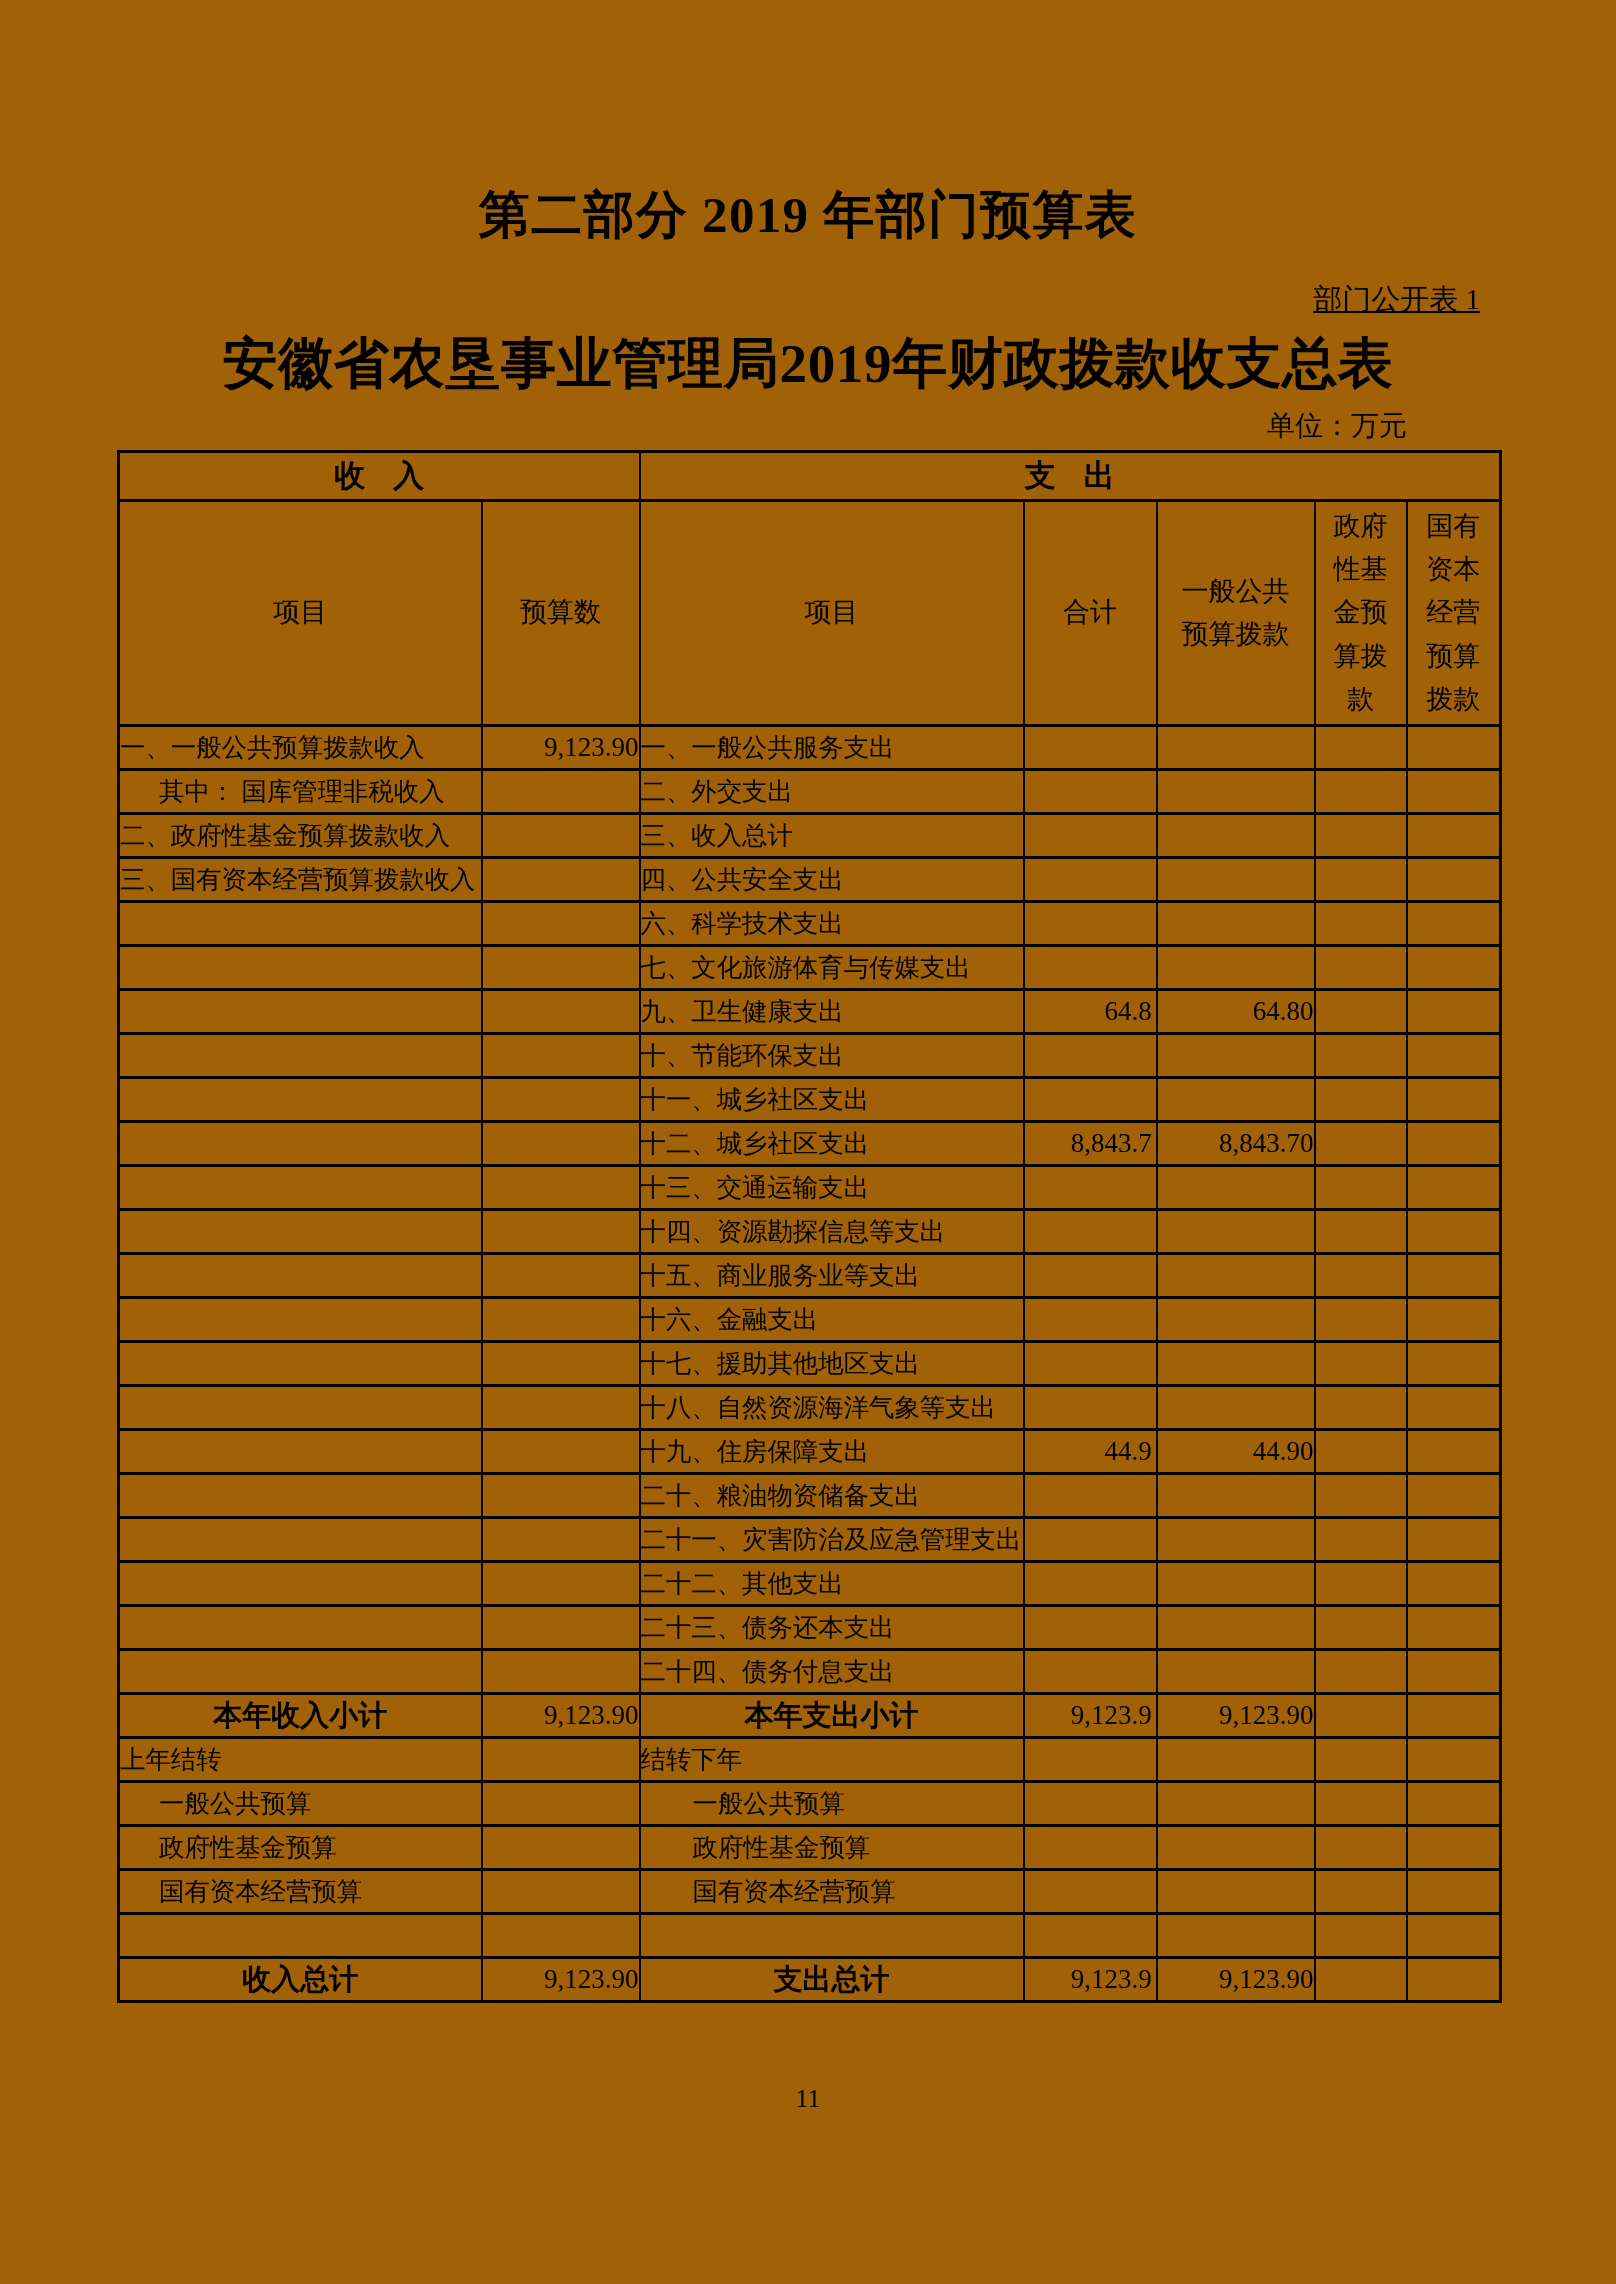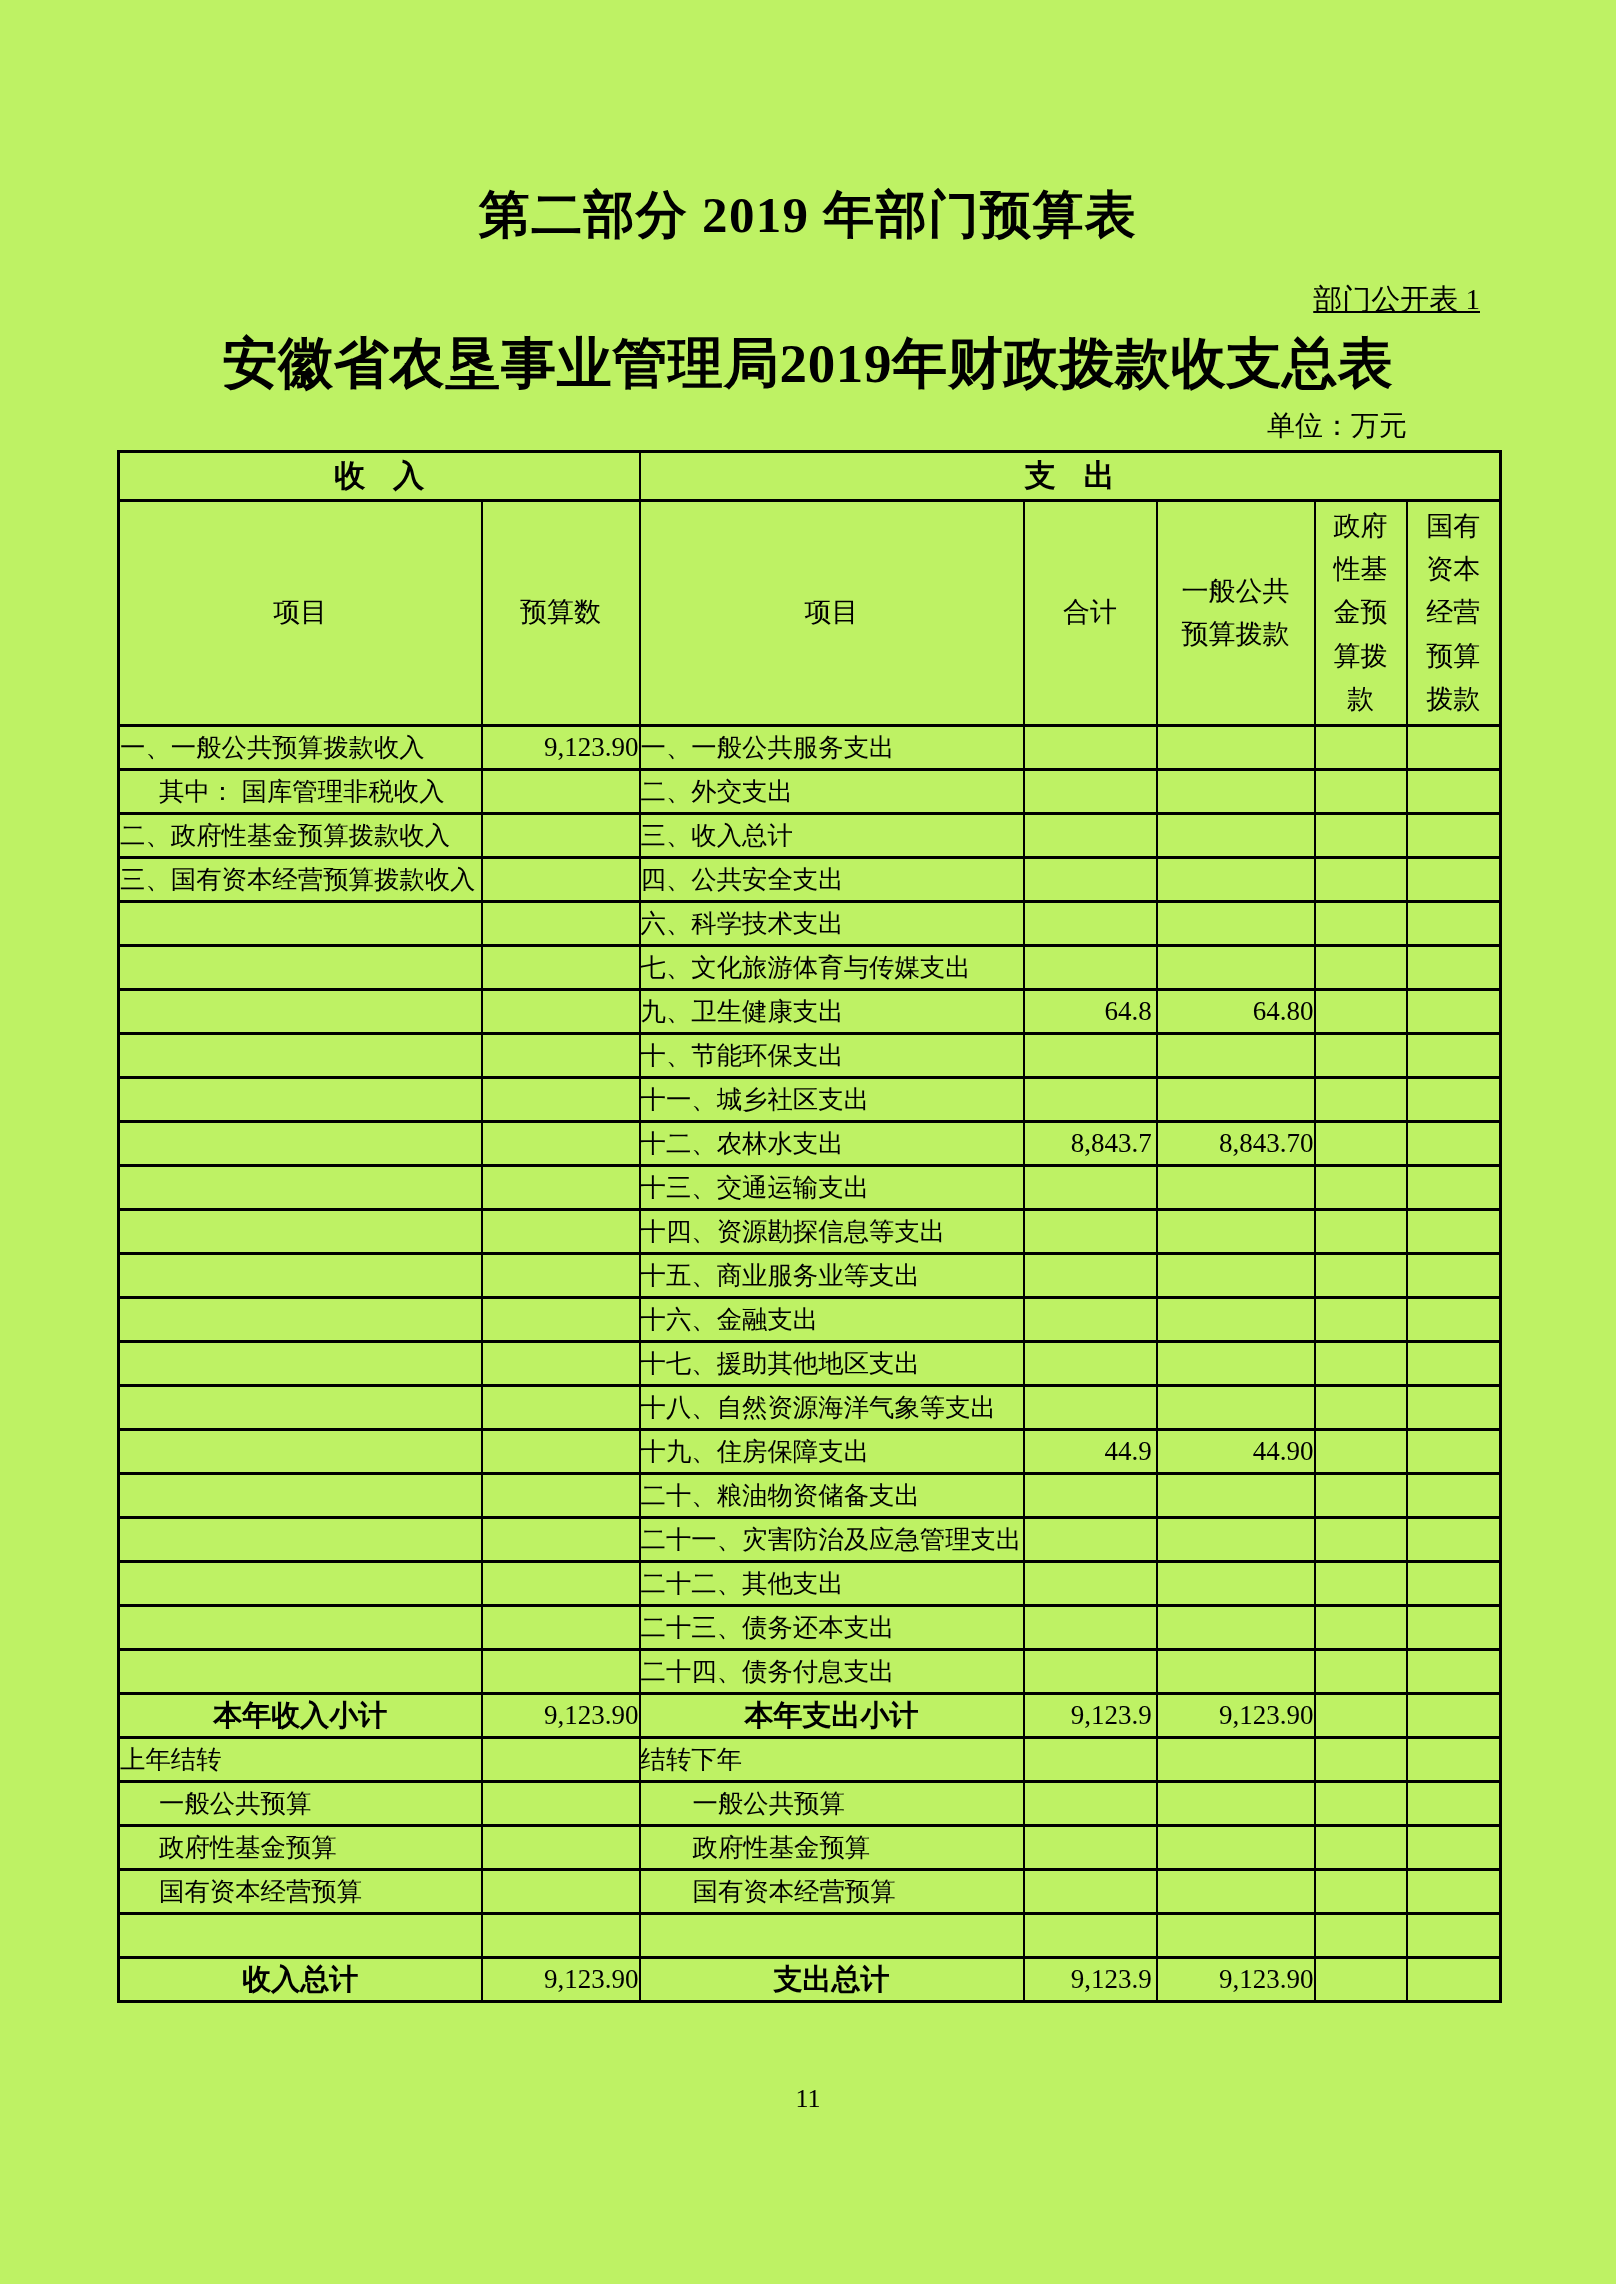--- a/index.html
+++ b/index.html
@@ -1,20 +1,20 @@
 <!DOCTYPE html>
 <html lang="zh" style="font-size:10.4px"><head>
 <meta charset="utf-8">
 <style>
   html,body{margin:0;padding:0;background:#e8e8e8;}
   .page{
     position:relative;
     width:1616px;height:2284px;
     margin:0 auto;
-    background:#bef264;
+    background:#a16207;
     color:#000;
     font-family:"Liberation Serif","DejaVu Serif",serif;
     overflow:hidden;
   }
   .section-title{
     position:absolute;top:190px;left:0;width:100%;
     text-align:center;font-size:51px;font-weight:bold;line-height:1;
     letter-spacing:1.3px;white-space:pre;
   }
   .form-label{
@@ -192,21 +192,21 @@
           <td class="num"></td>
           <td class="item">十一、城乡社区支出</td>
           <td class="num tight"></td>
           <td class="num"></td>
           <td class="num"></td>
           <td class="num"></td>
         </tr>
         <tr>
           <td class="item"></td>
           <td class="num"></td>
-          <td class="item">十二、农林水支出</td>
+          <td class="item">十二、城乡社区支出</td>
           <td class="num tight">8,843.7</td>
           <td class="num">8,843.70</td>
           <td class="num"></td>
           <td class="num"></td>
         </tr>
         <tr>
           <td class="item"></td>
           <td class="num"></td>
           <td class="item">十三、交通运输支出</td>
           <td class="num tight"></td>

